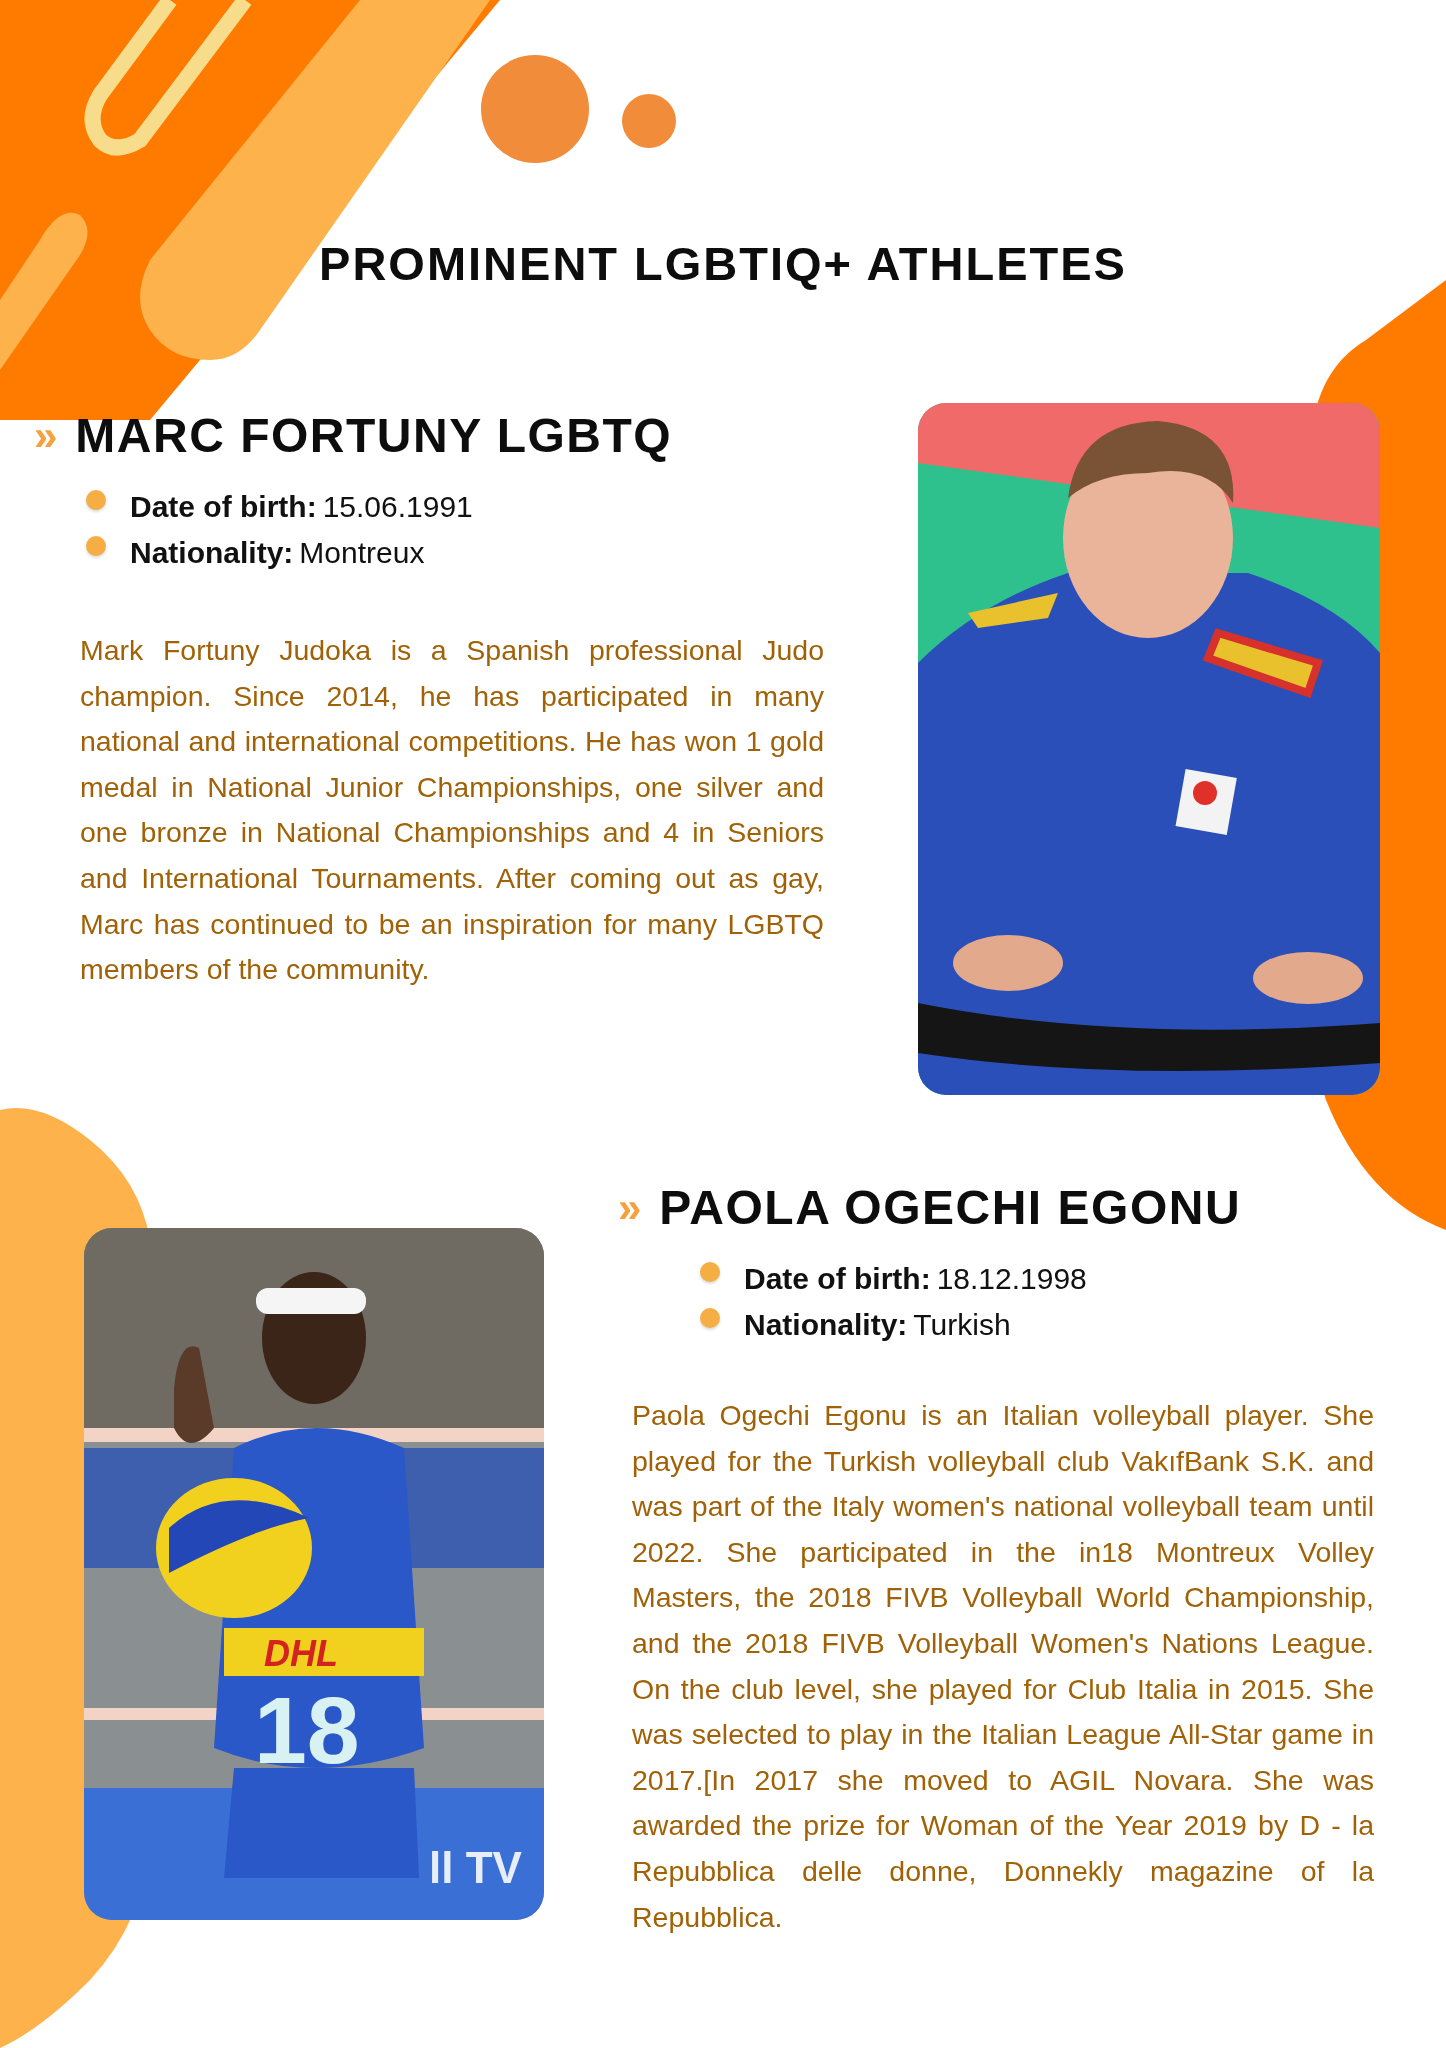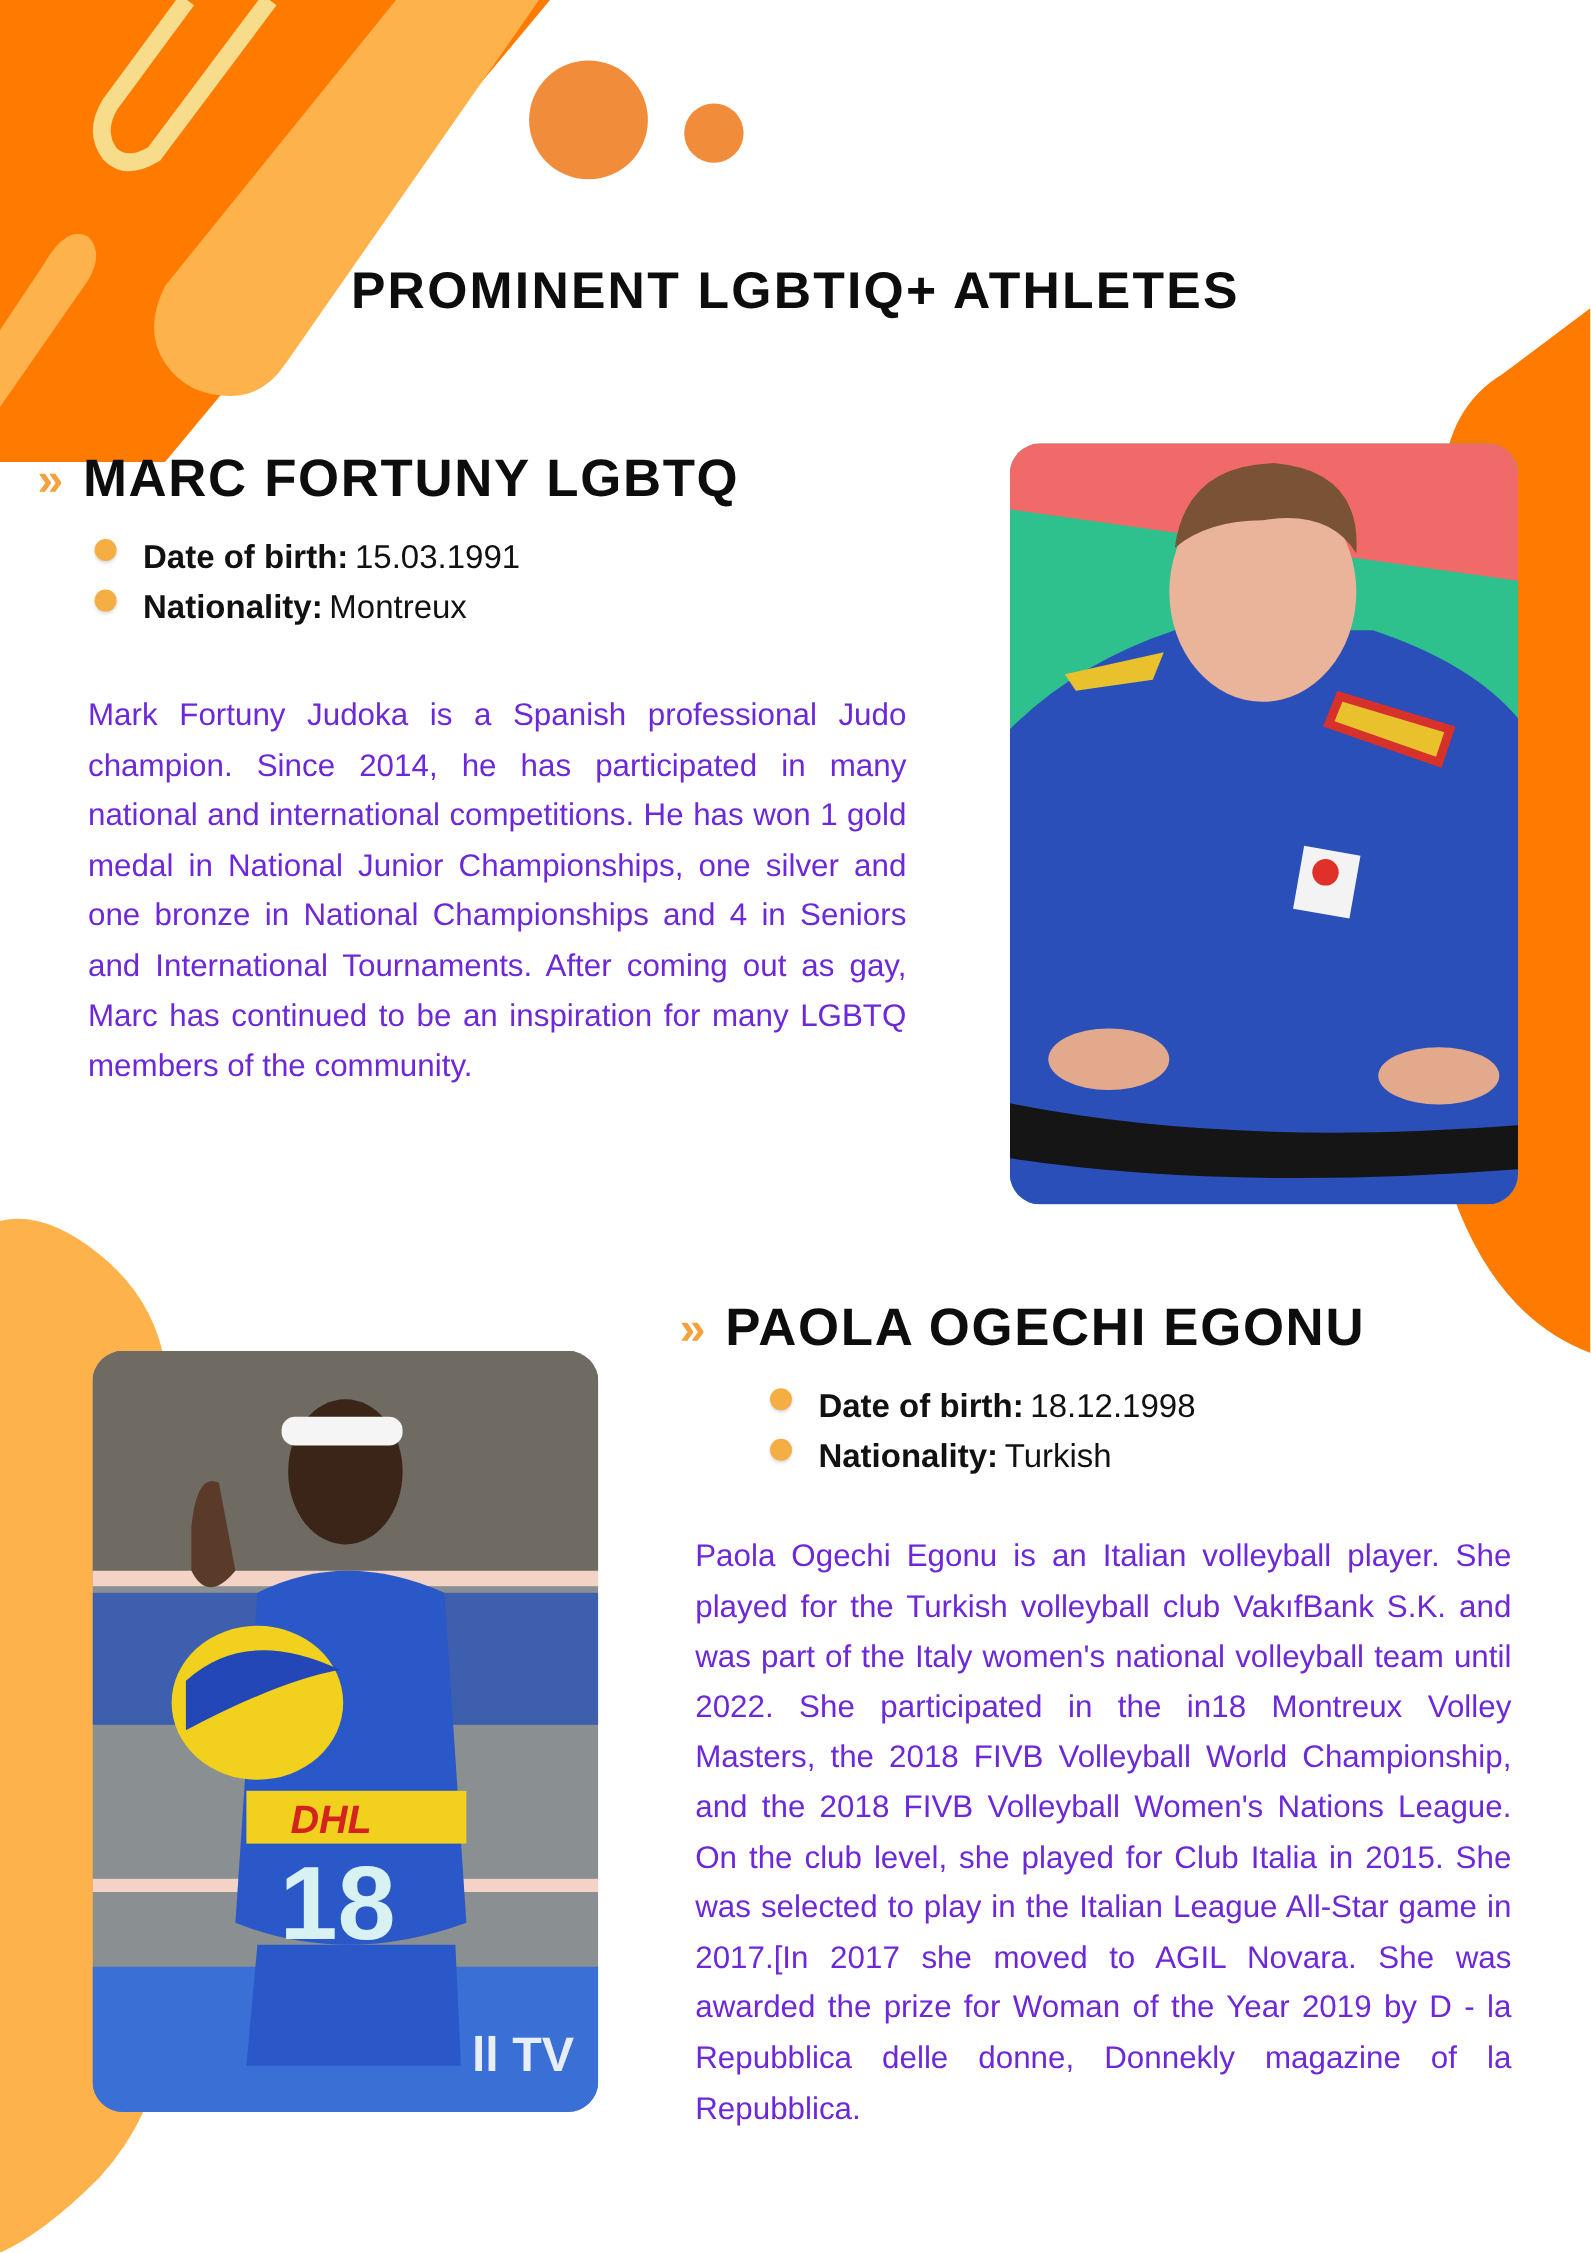--- a/index.html
+++ b/index.html
@@ -18,21 +18,21 @@
   .section-head { position:absolute; display:flex; align-items:center; }
   .section-head .chev { color:#f5a13d; font-size:42px; font-weight:bold; margin-right:18px; line-height:1; }
   .section-head .name { font-size:48px; font-weight:bold; letter-spacing:1.5px; color:#0d0d0d; }
 
   .facts { position:absolute; list-style:none; margin:0; padding:0; }
   .facts li { display:flex; align-items:flex-start; font-size:30px; height:46px; }
   .facts .bullet { width:20px; height:20px; border-radius:50%; background:#f5ae43; margin-right:24px; box-shadow:0 2px 3px rgba(0,0,0,0.15); }
   .facts .k { font-weight:bold; }
   .facts .v { margin-left:6px; }
 
-  .bio { position:absolute; font-size:28.5px; line-height:45.6px; text-align:justify; color:#6d28d9; margin:0; }
+  .bio { position:absolute; font-size:28.5px; line-height:45.6px; text-align:justify; color:#a16207; margin:0; }
 
   .photo { position:absolute; border-radius:28px; overflow:hidden; }
   .photo-marc { left:918px; top:403px; width:462px; height:692px; }
   .photo-paola { left:84px; top:1228px; width:460px; height:692px; }
 </style>
 </head>
 <body>
 
 <svg class="tl-svg" viewBox="0 0 723 420">
   <polygon points="0,0 500,0 150,420 0,420" fill="#ff7b00"></polygon>
@@ -53,21 +53,21 @@
 <h1 class="page-title" style="margin:0;">PROMINENT LGBTIQ+ ATHLETES</h1>
 
 <div class="section-head" style="left:34px; top:408px;">
   <span class="chev">»</span>
   <span class="name">MARC FORTUNY LGBTQ</span>
 </div>
 <ul class="facts" style="left:86px; top:490px;">
   <li>
     <span class="bullet"></span>
     <span class="k">Date of birth:</span>
-    <span class="v">15.03.1991</span>
+    <span class="v">15.06.1991</span>
   </li>
   <li>
     <span class="bullet"></span>
     <span class="k">Nationality:</span>
     <span class="v">Montreux</span>
   </li>
 </ul>
 <p class="bio" style="left:80px; top:628px; width:744px;">Mark Fortuny Judoka is a Spanish professional Judo champion. Since 2014, he has participated in many national and international competitions. He has won 1 gold medal in National Junior Championships, one silver and one bronze in National Championships and 4 in Seniors and International Tournaments. After coming out as gay, Marc has continued to be an inspiration for many LGBTQ members of the community.</p>
 
 <div class="photo photo-marc">

